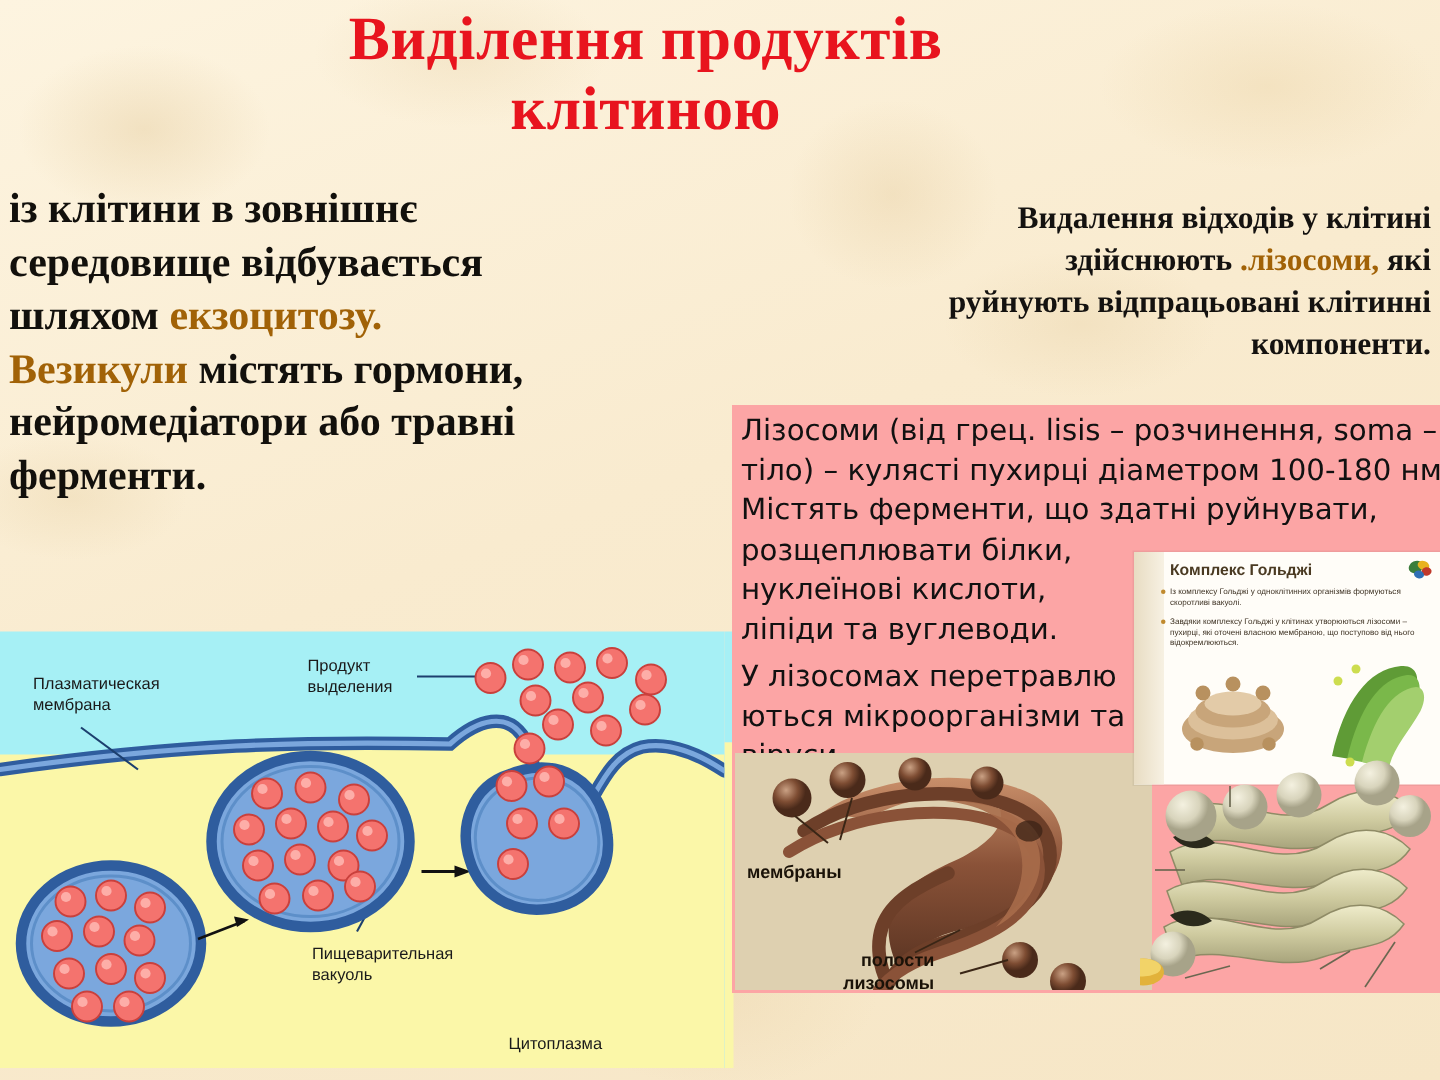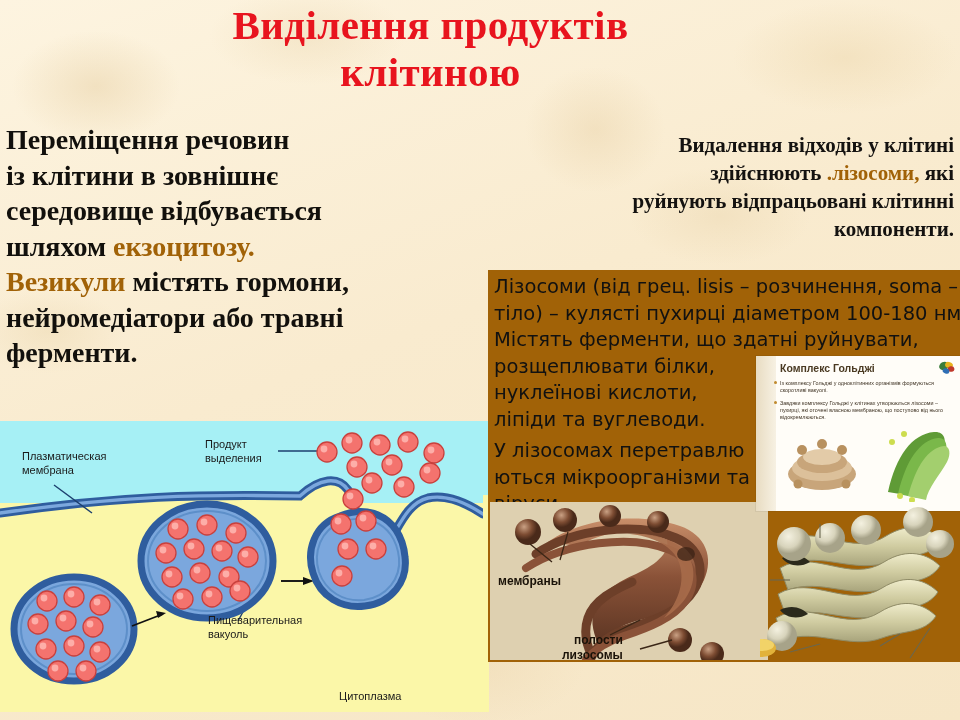--- a/index.html
+++ b/index.html
@@ -62,27 +62,27 @@
     background:#fbf7a8;
   }
   
   #exo-svg{position:absolute;left:0;top:0;}
   .exo-lbl{
     position:absolute;font-family:"Liberation Sans", sans-serif;
     font-size:11px;line-height:14px;color:#1a1a1a;white-space:pre-line;
   }
   #lbl-pm{left:22px;top:28px;}
   #lbl-prod{left:205px;top:16px;}
-  #lbl-vac{left:208px;top:192px;}
+  #lbl-vac{left:208px;top:208px;}
   #lbl-cyt{left:339px;top:268px;text-align:right;}
 
   
   #gray-panel{
     left:488px;top:270px;width:472px;height:392px;
-    background:#a16207;overflow:hidden;
+    background:#fca5a5;overflow:hidden;
   }
   #lyso-text{
     position:absolute;left:6px;top:4px;width:466px;
     font-family:"DejaVu Sans", sans-serif;
     font-size:19.5px;line-height:26.5px;color:#111;
   }
   #lyso-text .ln{display:block;white-space:nowrap;}
   #lyso-text .gap{display:block;height:5px;}
 
   
@@ -93,21 +93,21 @@
   .gp-lbl{
     position:absolute;font-family:"Liberation Sans", sans-serif;
     font-weight:bold;font-size:12px;color:#1a1208;white-space:nowrap;
   }
   #gp-mem{left:8px;top:72px;}
   #gp-pol{left:60px;top:131px;padding-left:24px;}
   #gp-lyz{left:72px;top:146px;}
 
   
   #golgi-card{
-    position:absolute;left:268px;top:86px;width:204px;height:155px;
+    position:absolute;left:268px;top:98px;width:204px;height:155px;
     background:#fffdf8;overflow:hidden;
     box-shadow:0 0 0 1px rgba(0,0,0,.05);
   }
   #gc-strip{position:absolute;left:0;top:0;width:20px;height:155px;
     background:linear-gradient(90deg,#e8dcc2,#f7f1e3);}
   #gc-title{
     position:absolute;left:24px;top:6px;
     font-family:"Liberation Sans", sans-serif;font-weight:bold;
     font-size:10.5px;color:#4a3a22;white-space:nowrap;
   }
@@ -138,21 +138,20 @@
 <body>
 
 <div id="paper-bg"></div>
 
 <div id="title">
   <span class="ln">Виділення продуктів</span>
   <span class="ln">клітиною</span>
 </div>
 
 <div id="left-text">
-    <span class="ln"><span>Переміщення речовин</span></span>
     <span class="ln"><span> із клітини в зовнішнє</span></span>
     <span class="ln"><span>середовище відбувається</span></span>
     <span class="ln"><span>шляхом </span><span class="red">екзоцитозу.</span></span>
     <span class="ln"><span class="red">Везикули</span><span>  містять гормони,</span></span>
     <span class="ln"><span>нейромедіатори або травні</span></span>
     <span class="ln"><span>ферменти.</span></span>
   </div>
 
 <div id="right-text">
     <span class="ln"><span>Видалення відходів у клітині</span></span>

